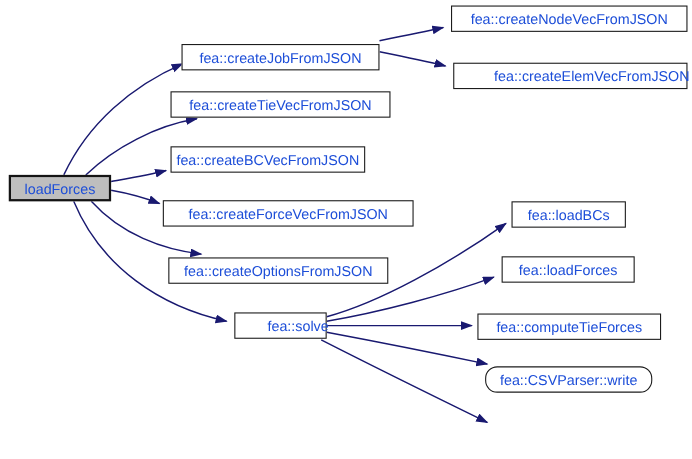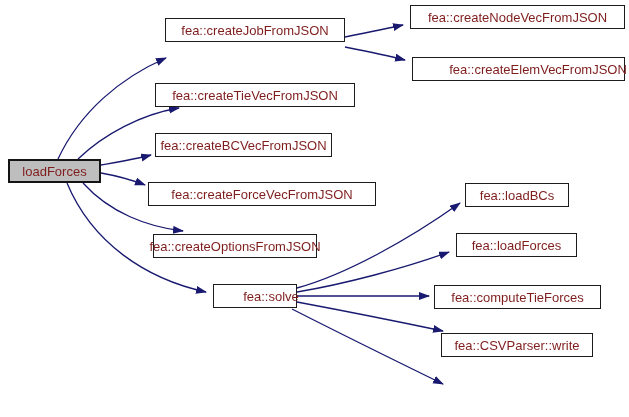--- a/index.html
+++ b/index.html
@@ -20,21 +20,21 @@
     left: 0;
     top: 0;
     width: 629px;
     height: 417px;
   }
   .node {
     position: absolute;
     box-sizing: border-box;
     background: #ffffff;
     border: 1.5px solid #1c1c1c;
-    color: #7f1d1d;
+    color: #1d4ed8;
     font-size: 13px;
     display: flex;
     align-items: center;
     justify-content: center;
     white-space: nowrap;
     cursor: pointer;
   }
   .node.highlighted {
     background: #bebebe;
     border: 2px solid #141414;
@@ -63,38 +63,38 @@
       <path d="M 297,288 C 345,275 408,240 460,203" marker-end="url(#arrow)"></path>
       <path d="M 297,292 C 345,284 405,268 449,252" marker-end="url(#arrow)"></path>
       <path d="M 297,296 L 429,296" marker-end="url(#arrow)"></path>
       <path d="M 297,302 C 345,311 400,322 443,331" marker-end="url(#arrow)"></path>
       <path d="M 292,309 C 345,336 398,362 443,384" marker-end="url(#arrow)"></path>
     </g>
   </svg>
 
   <div class="node highlighted" style="left:8px;   top:159px; width:93px;  height:24px;">loadForces</div>
 
-  <div class="node" style="left:165px; top:18px;  width:180px; height:24px;">fea::createJobFromJSON</div>
+  <div class="node" style="left:165px; top:40px;  width:180px; height:24px;">fea::createJobFromJSON</div>
 
   <div class="node" style="left:410px; top:5px;   width:215px; height:24px;">fea::createNodeVecFromJSON</div>
 
   <div class="node" style="left:412px; top:57px;  width:213px; height:24px;padding-left:39px;">fea::createElemVecFromJSON</div>
 
   <div class="node" style="left:155px; top:83px;  width:200px; height:24px;">fea::createTieVecFromJSON</div>
 
   <div class="node" style="left:155px; top:133px; width:177px; height:24px;">fea::createBCVecFromJSON</div>
 
   <div class="node" style="left:148px; top:182px; width:228px; height:24px;">fea::createForceVecFromJSON</div>
 
-  <div class="node" style="left:153px; top:234px; width:164px; height:24px;">fea::createOptionsFromJSON</div>
+  <div class="node" style="left:153px; top:234px; width:200px; height:24px;">fea::createOptionsFromJSON</div>
 
   <div class="node" style="left:213px; top:284px; width:84px;  height:24px;padding-left:32px;">fea::solve</div>
 
   <div class="node" style="left:465px; top:183px; width:104px; height:24px;">fea::loadBCs</div>
 
   <div class="node" style="left:456px; top:233px; width:121px; height:24px;">fea::loadForces</div>
 
   <div class="node" style="left:434px; top:285px; width:167px; height:24px;">fea::computeTieForces</div>
 
-  <div class="node" style="left:441px; top:333px; width:152px; height:24px;">fea::CSVParser::write</div>
+  <div class="node" style="left:441px; top:333px; width:152px; height:24px;border-radius:11px;">fea::CSVParser::write</div>
 
 
 </div>
 
 </body></html>

